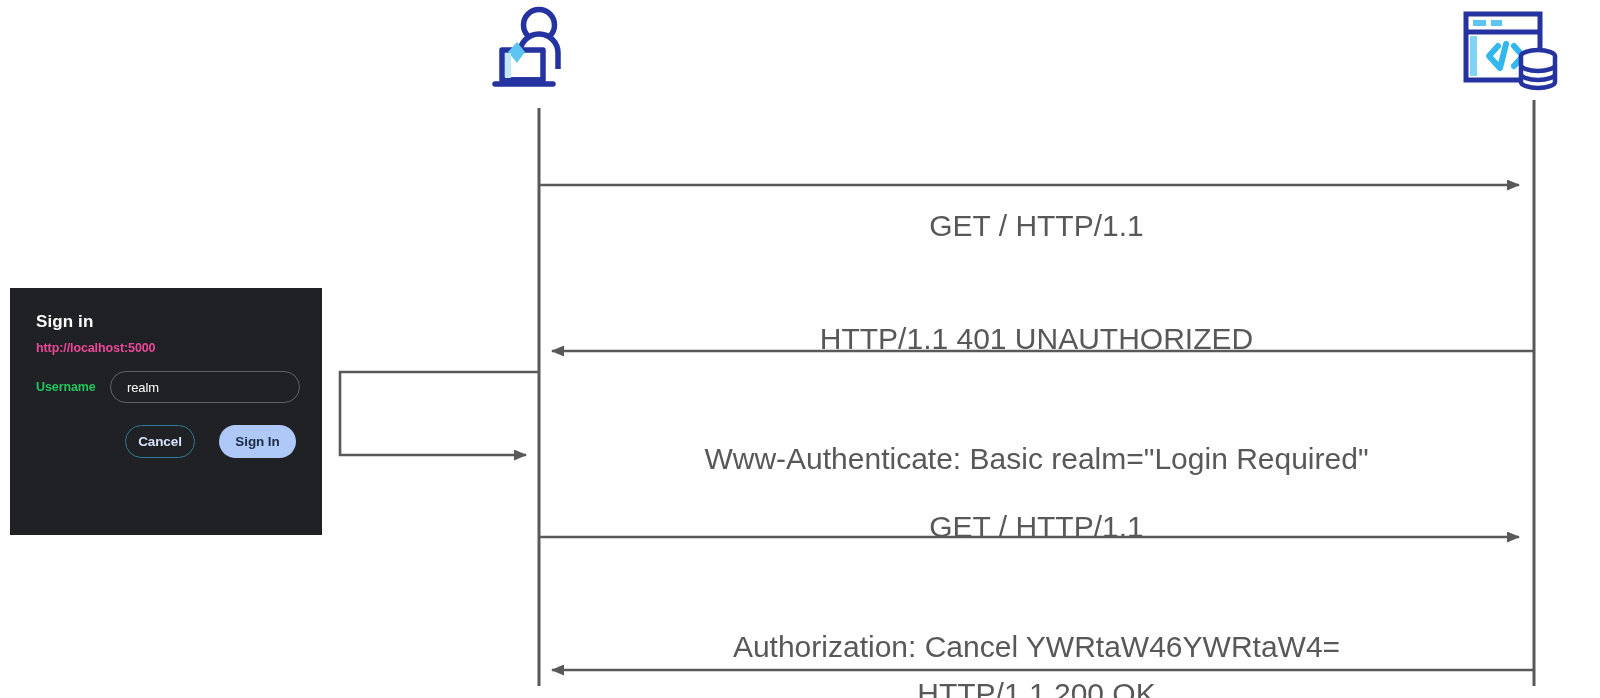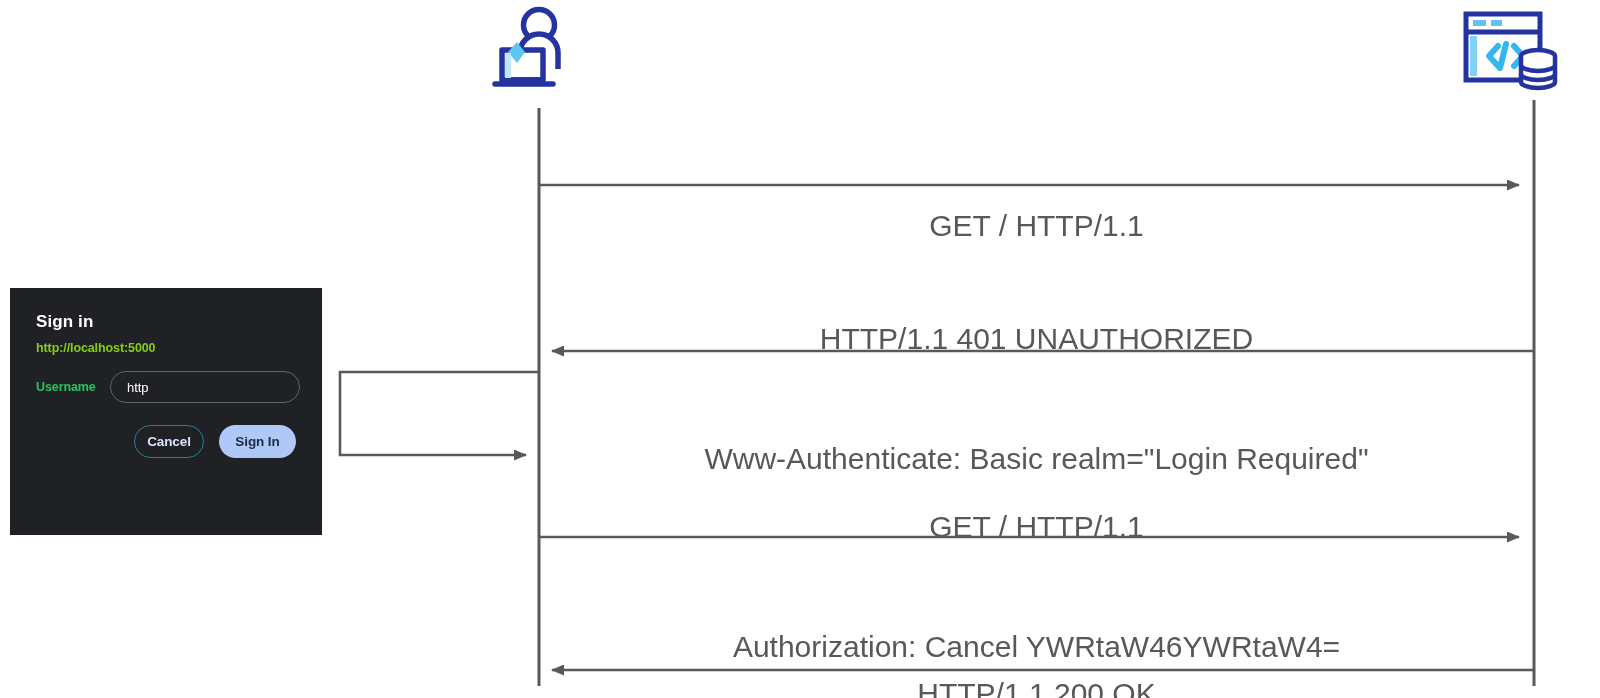--- a/index.html
+++ b/index.html
@@ -61,21 +61,21 @@
     font-family: "Liberation Sans", sans-serif;
   }
   #login-dialog .dlg-title {
     color: #ffffff;
     font-size: 17px;
     font-weight: bold;
     margin: 6px 0 0 4px;
     letter-spacing: 0.1px;
   }
   #login-dialog .dlg-url {
-    color: #84cc16;
+    color: #ec4899;
     font-size: 12.5px;
     margin: 9px 0 0 4px;
     font-weight: bold;
     letter-spacing: -0.1px;
   }
   .field-row {
     display: flex;
     align-items: center;
     margin-top: 16px;
   }
@@ -112,21 +112,21 @@
     letter-spacing: 2.5px;
     font-size: 15px;
     line-height: 10px;
     color: #ffffff;
   }
   .btn-row {
     display: flex;
     justify-content: flex-end;
     align-items: center;
     margin-top: 22px;
-    gap: 15px;
+    gap: 24px;
     padding-right: 4px;
   }
   .btn {
     border-radius: 18px;
     height: 33px;
     display: flex;
     align-items: center;
     justify-content: center;
     font-size: 13.5px;
     font-weight: bold;
@@ -238,21 +238,21 @@
     <span class="line">HTTP/1.1 200 OK</span>
   </div>
 
   <div id="login-dialog">
     <div class="dlg-title">Sign in</div>
     <div class="dlg-url">http://localhost:5000</div>
 
     <div class="field-row">
       <div class="field-label">Username</div>
       <div class="field-input plain">
-        <span>http</span>
+        <span>realm</span>
       </div>
     </div>
 
 
     <div class="btn-row">
       <div class="btn btn-cancel">Cancel</div>
       <div class="btn btn-signin">Sign In</div>
     </div>
   </div>
 

